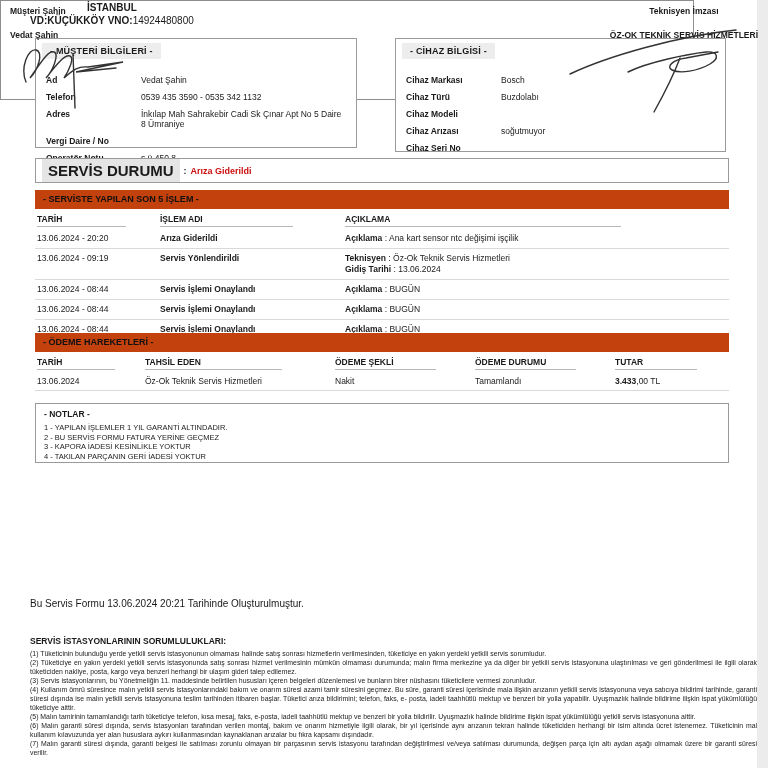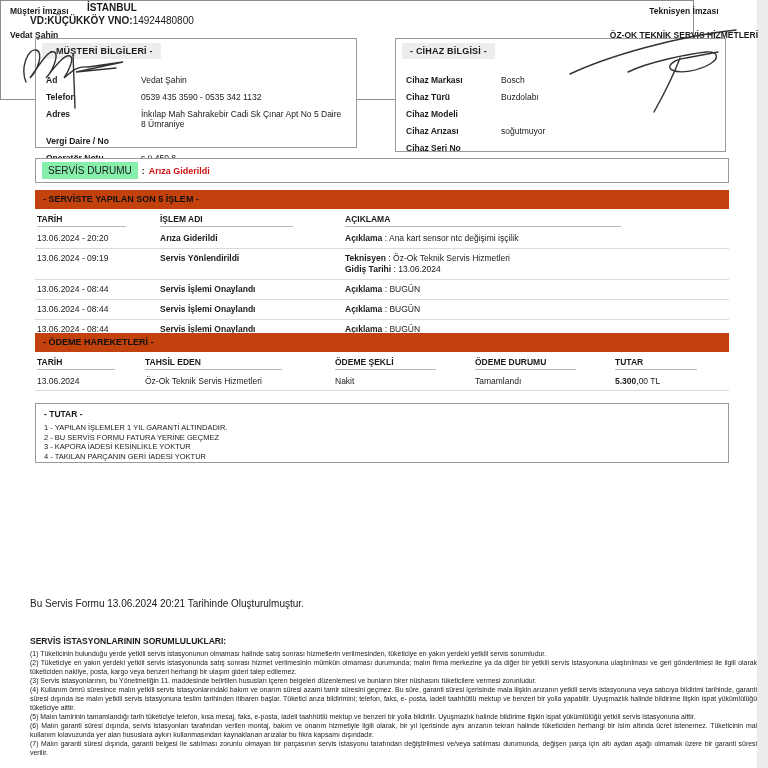--- a/index.html
+++ b/index.html
@@ -19,21 +19,21 @@
   .fields { padding:2px 10px 4px 10px; display:flex; flex-direction:column;margin-top:8px; }
   .field-row { display:flex; font-size:8.5px; line-height:10px; padding:3.5px 0; }
   .field-label { font-weight:bold; flex:0 0 95px; }
   .field-value { flex:1; }
 
   #customer-box { left:35px; top:38px; width:322px; height:110px; }
   #device-box   { left:395px; top:38px; width:331px; height:114px; }
 
   
   #status-box { left:35px; top:158px; width:694px; height:25px; display:flex; align-items:center; padding-left:6px; }
-  .status-label { background:#86efac; font-weight:normal; font-size:10px; padding:3px 6px; }
+  .status-label { background:#e5e5e5; font-weight:bold; font-size:15px; padding:3px 6px; }
   .status-sep { font-weight:bold; font-size:9px; margin:0 4px; }
   .status-value { font-weight:bold; font-size:9px; color:#cc1111; }
 
   
   .section-bar { position:absolute; left:35px; width:694px; height:19px; background:#c2410c;
     font-weight:bold; font-size:9px; line-height:19px; padding-left:8px; color:#111; }
   #ops-bar { top:190px; }
   #pay-bar { top:333px; }
 
   
@@ -202,38 +202,38 @@
         <div class="pay-c3"><span class="u">ÖDEME ŞEKLİ</span></div>
         <div class="pay-c4"><span class="u">ÖDEME DURUMU</span></div>
         <div class="pay-c5"><span class="u">TUTAR</span></div>
       </div>
     <div>
         <div class="t-row">
           <div class="pay-c1">13.06.2024</div>
           <div class="pay-c2">Öz-Ok Teknik Servis Hizmetleri</div>
           <div class="pay-c3">Nakit</div>
           <div class="pay-c4">Tamamlandı</div>
-          <div class="pay-c5"><b>5.300</b>,00 TL</div>
+          <div class="pay-c5"><b>3.433</b>,00 TL</div>
         </div>
       </div>
   </div>
 
   <div class="box" id="notes-box">
-    <div class="notes-title">- TUTAR -</div>
+    <div class="notes-title">- NOTLAR -</div>
     <div>
         <div class="note-item">1 - YAPILAN İŞLEMLER 1 YIL GARANTİ ALTINDADIR.</div>
         <div class="note-item">2 - BU SERVİS FORMU FATURA YERİNE GEÇMEZ</div>
         <div class="note-item">3 - KAPORA İADESİ KESİNLİKLE YOKTUR</div>
         <div class="note-item">4 - TAKILAN PARÇANIN GERİ İADESİ YOKTUR</div>
       </div>
   </div>
 
   <div id="sig-box">
     <div class="sig-left">
-      <div class="sig-role">Müşteri İmzası</div>
+      <div class="sig-role">Müşteri Şahin</div>
       <div class="sig-name">Vedat Şahin</div>
     </div>
     <svg class="sig-svg-left" width="130" height="70" viewBox="0 0 130 70">
       <g fill="none" stroke="#333" stroke-width="1.4" stroke-linecap="round">
         <path d="M8,42 C2,28 10,8 18,10 C26,12 20,30 12,38 C22,24 30,10 36,12 C42,14 34,32 28,38 C36,28 46,14 52,16 C57,18 50,32 46,38 C55,30 60,26 70,27 L105,22 L58,32 L98,28"></path>
         <path d="M55,14 L57,68"></path>
       </g>
     </svg>
     <div class="sig-right">
       <div class="sig-role">Teknisyen İmzası</div>

